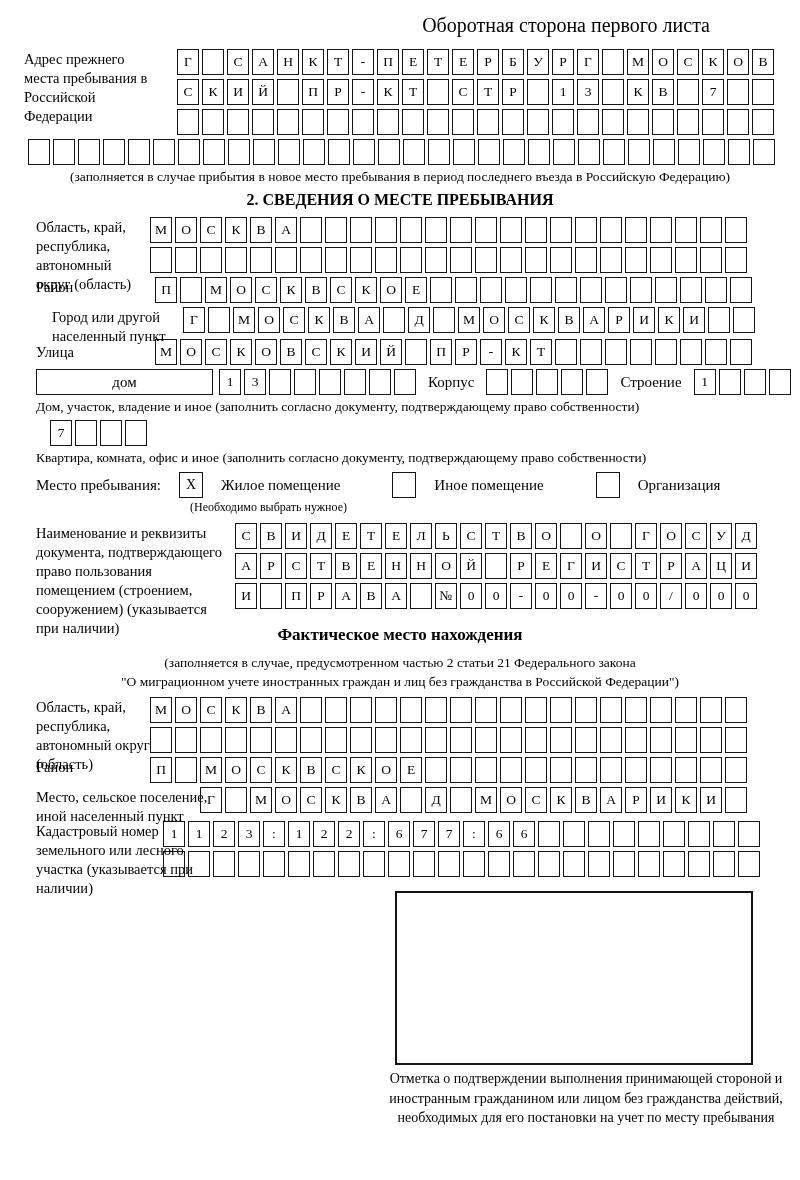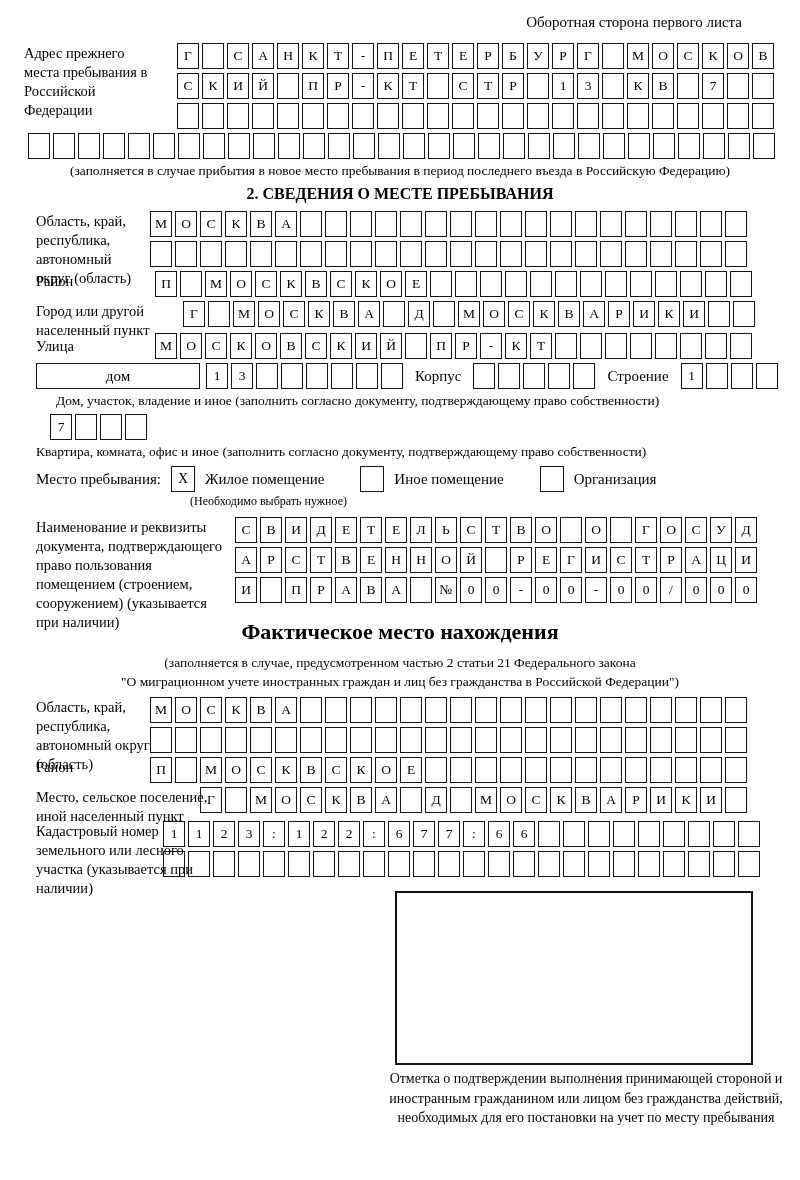--- a/index.html
+++ b/index.html
@@ -2,39 +2,39 @@
 <html><head>
 <meta charset="utf-8">
 <style>
   html,body{margin:0;padding:0;background:#fff;}
   .page{
     width:800px;height:1180px;box-sizing:border-box;position:relative;
     background:#ffffff;color:#000;
     font-family:"Liberation Serif","DejaVu Serif",serif;
     padding-top:14px;overflow:hidden;
   }
-  .corner{text-align:right;padding-right:58px;font-size:15px;margin-bottom:12px;}
+  .corner{text-align:right;padding-right:90px;font-size:20px;margin-bottom:12px;}
   .rel{position:relative;}
   .side-label{position:absolute;top:1px;font-size:14.5px;line-height:19px;}
   .cells{display:flex;gap:3px;margin-bottom:4px;}
   .cell{
     flex:none;width:22px;height:26px;border:1.6px solid #141414;box-sizing:border-box;
     display:flex;align-items:center;justify-content:center;font-size:13.5px;
   }
   .note{font-size:13.5px;text-align:center;margin:1px 0 3px;}
   .h2{font-size:16px;font-weight:bold;text-align:center;margin:6px 0 8px;}
-  .h2b{font-size:22px;font-weight:bold;text-align:center;margin:16px 0 8px;}
+  .h2b{font-size:17px;font-weight:bold;text-align:center;margin:16px 0 8px;}
   .hrow{display:flex;align-items:flex-start;gap:6px;margin-bottom:4px;}
   .hrow .cells{margin-bottom:0;}
   .wide-box{
-    flex:none;width:164px;height:26px;border:1.6px solid #141414;box-sizing:border-box;
+    flex:none;width:177px;height:26px;border:1.6px solid #141414;box-sizing:border-box;
     display:flex;align-items:center;justify-content:center;font-size:15px;
   }
   .inline-label{font-size:15px;line-height:26px;padding:0 6px;}
-  .stay{display:flex;align-items:center;margin:6px 0 2px 36px;font-size:15px;}
+  .stay{display:flex;align-items:center;margin:6px 0 2px 36px;font-size:15px;gap:8px;}
   .optbox{
     flex:none;width:24px;height:26px;border:1.6px solid #141414;box-sizing:border-box;
     display:flex;align-items:center;justify-content:center;font-size:14px;
   }
   .stay .t{margin-right:10px;}
   .stay .gap{width:26px;}
   .hint{font-size:12px;margin:2px 0 8px 190px;}
   .centered-note{font-size:13.5px;text-align:center;line-height:19px;}
   .stamp-box{
     width:358px;height:174px;border:2px solid #141414;box-sizing:border-box;
@@ -247,21 +247,21 @@
         <span class="cell"></span>
         <span class="cell"></span>
         <span class="cell"></span>
         <span class="cell"></span>
         <span class="cell"></span>
         <span class="cell"></span>
       </div>
   </div>
 
   <div class="rel" style="margin-bottom:6px">
-    <div class="side-label" style="left:36px;width:138px">Город или другой населенный пункт</div>
+    <div class="side-label" style="left:52px;width:138px">Город или другой населенный пункт</div>
     <div class="cells" style="margin-left:183px">
         <span class="cell">Г</span>
         <span class="cell"></span>
         <span class="cell">М</span>
         <span class="cell">О</span>
         <span class="cell">С</span>
         <span class="cell">К</span>
         <span class="cell">В</span>
         <span class="cell">А</span>
         <span class="cell"></span>
@@ -333,21 +333,21 @@
         <span class="cell"></span>
       </div>
     <div class="inline-label">Строение</div>
     <div class="cells">
         <span class="cell">1</span>
         <span class="cell"></span>
         <span class="cell"></span>
         <span class="cell"></span>
       </div>
   </div>
-  <div class="note" style="text-align:left;margin-left:56px">Дом, участок, владение и иное (заполнить согласно документу, подтверждающему право собственности)</div>
+  <div class="note" style="text-align:left;margin-left:36px">Дом, участок, владение и иное (заполнить согласно документу, подтверждающему право собственности)</div>
 
   <div class="hrow" style="margin-left:36px;margin-top:5px">
     <div class="cells" style="margin-left:14px">
         <span class="cell">7</span>
         <span class="cell"></span>
         <span class="cell"></span>
         <span class="cell"></span>
       </div>
   </div>
   <div class="note" style="text-align:left;margin-left:36px">Квартира, комната, офис и иное (заполнить согласно документу, подтверждающему право собственности)</div>

